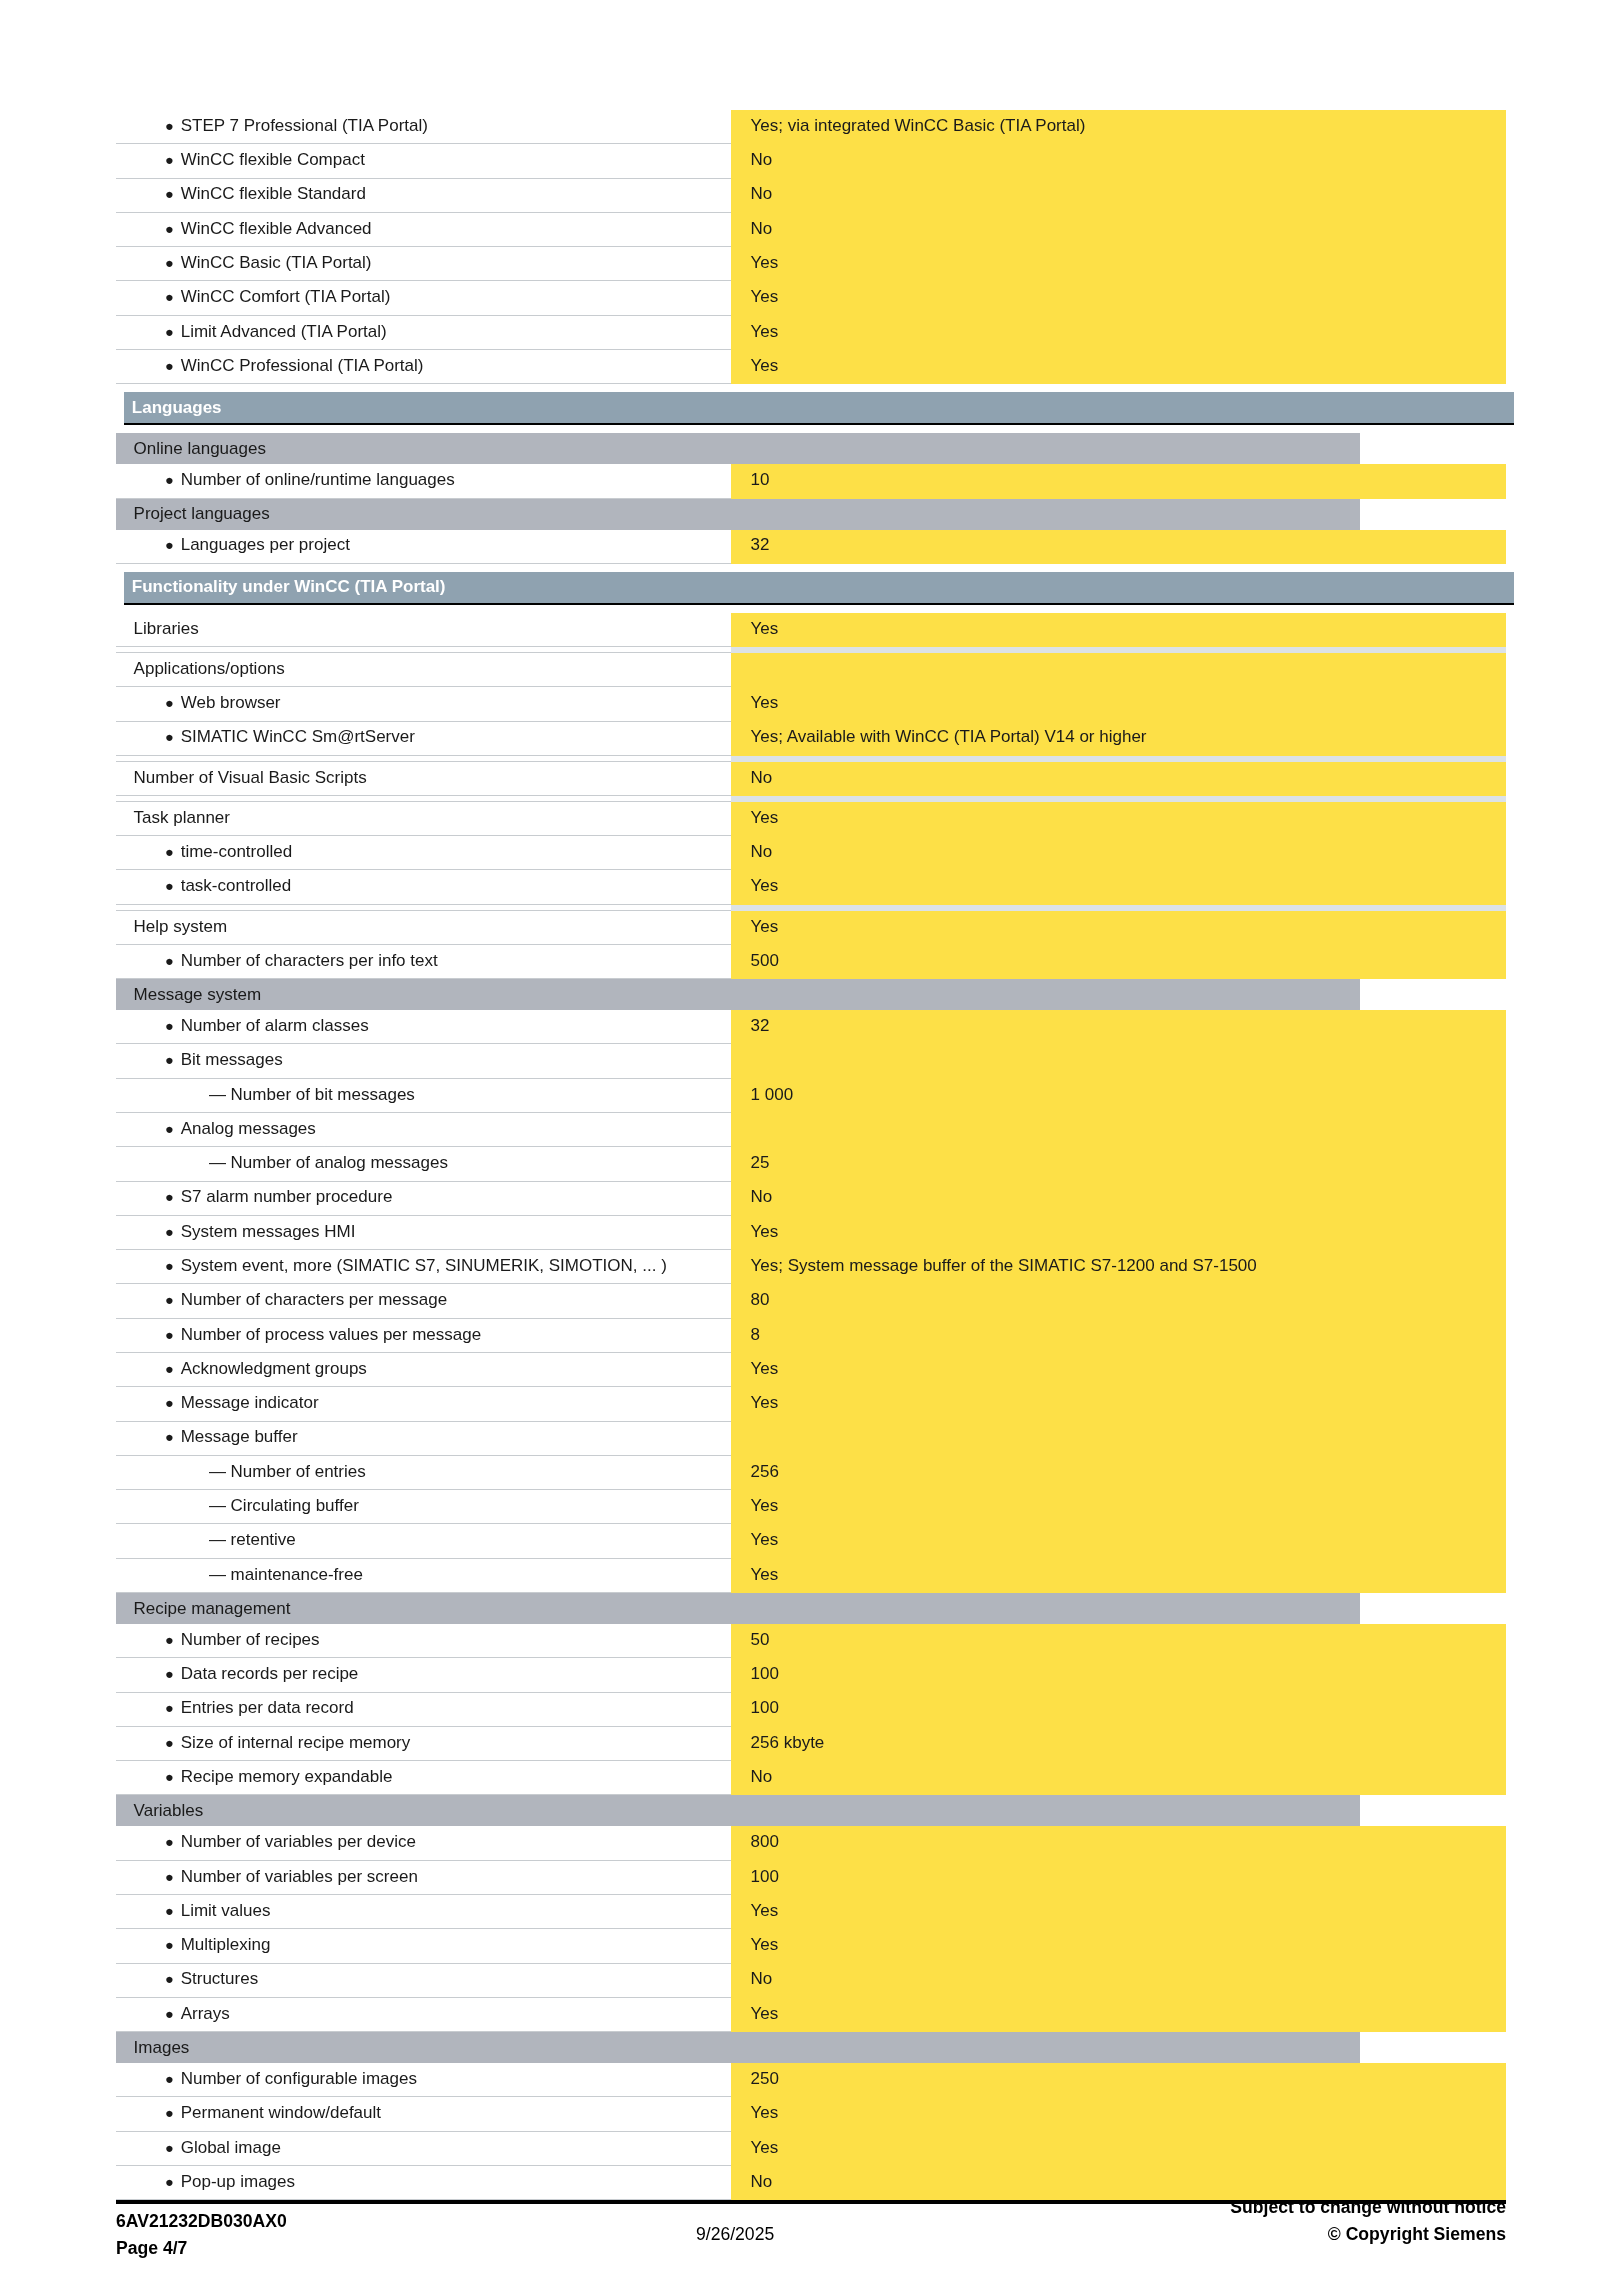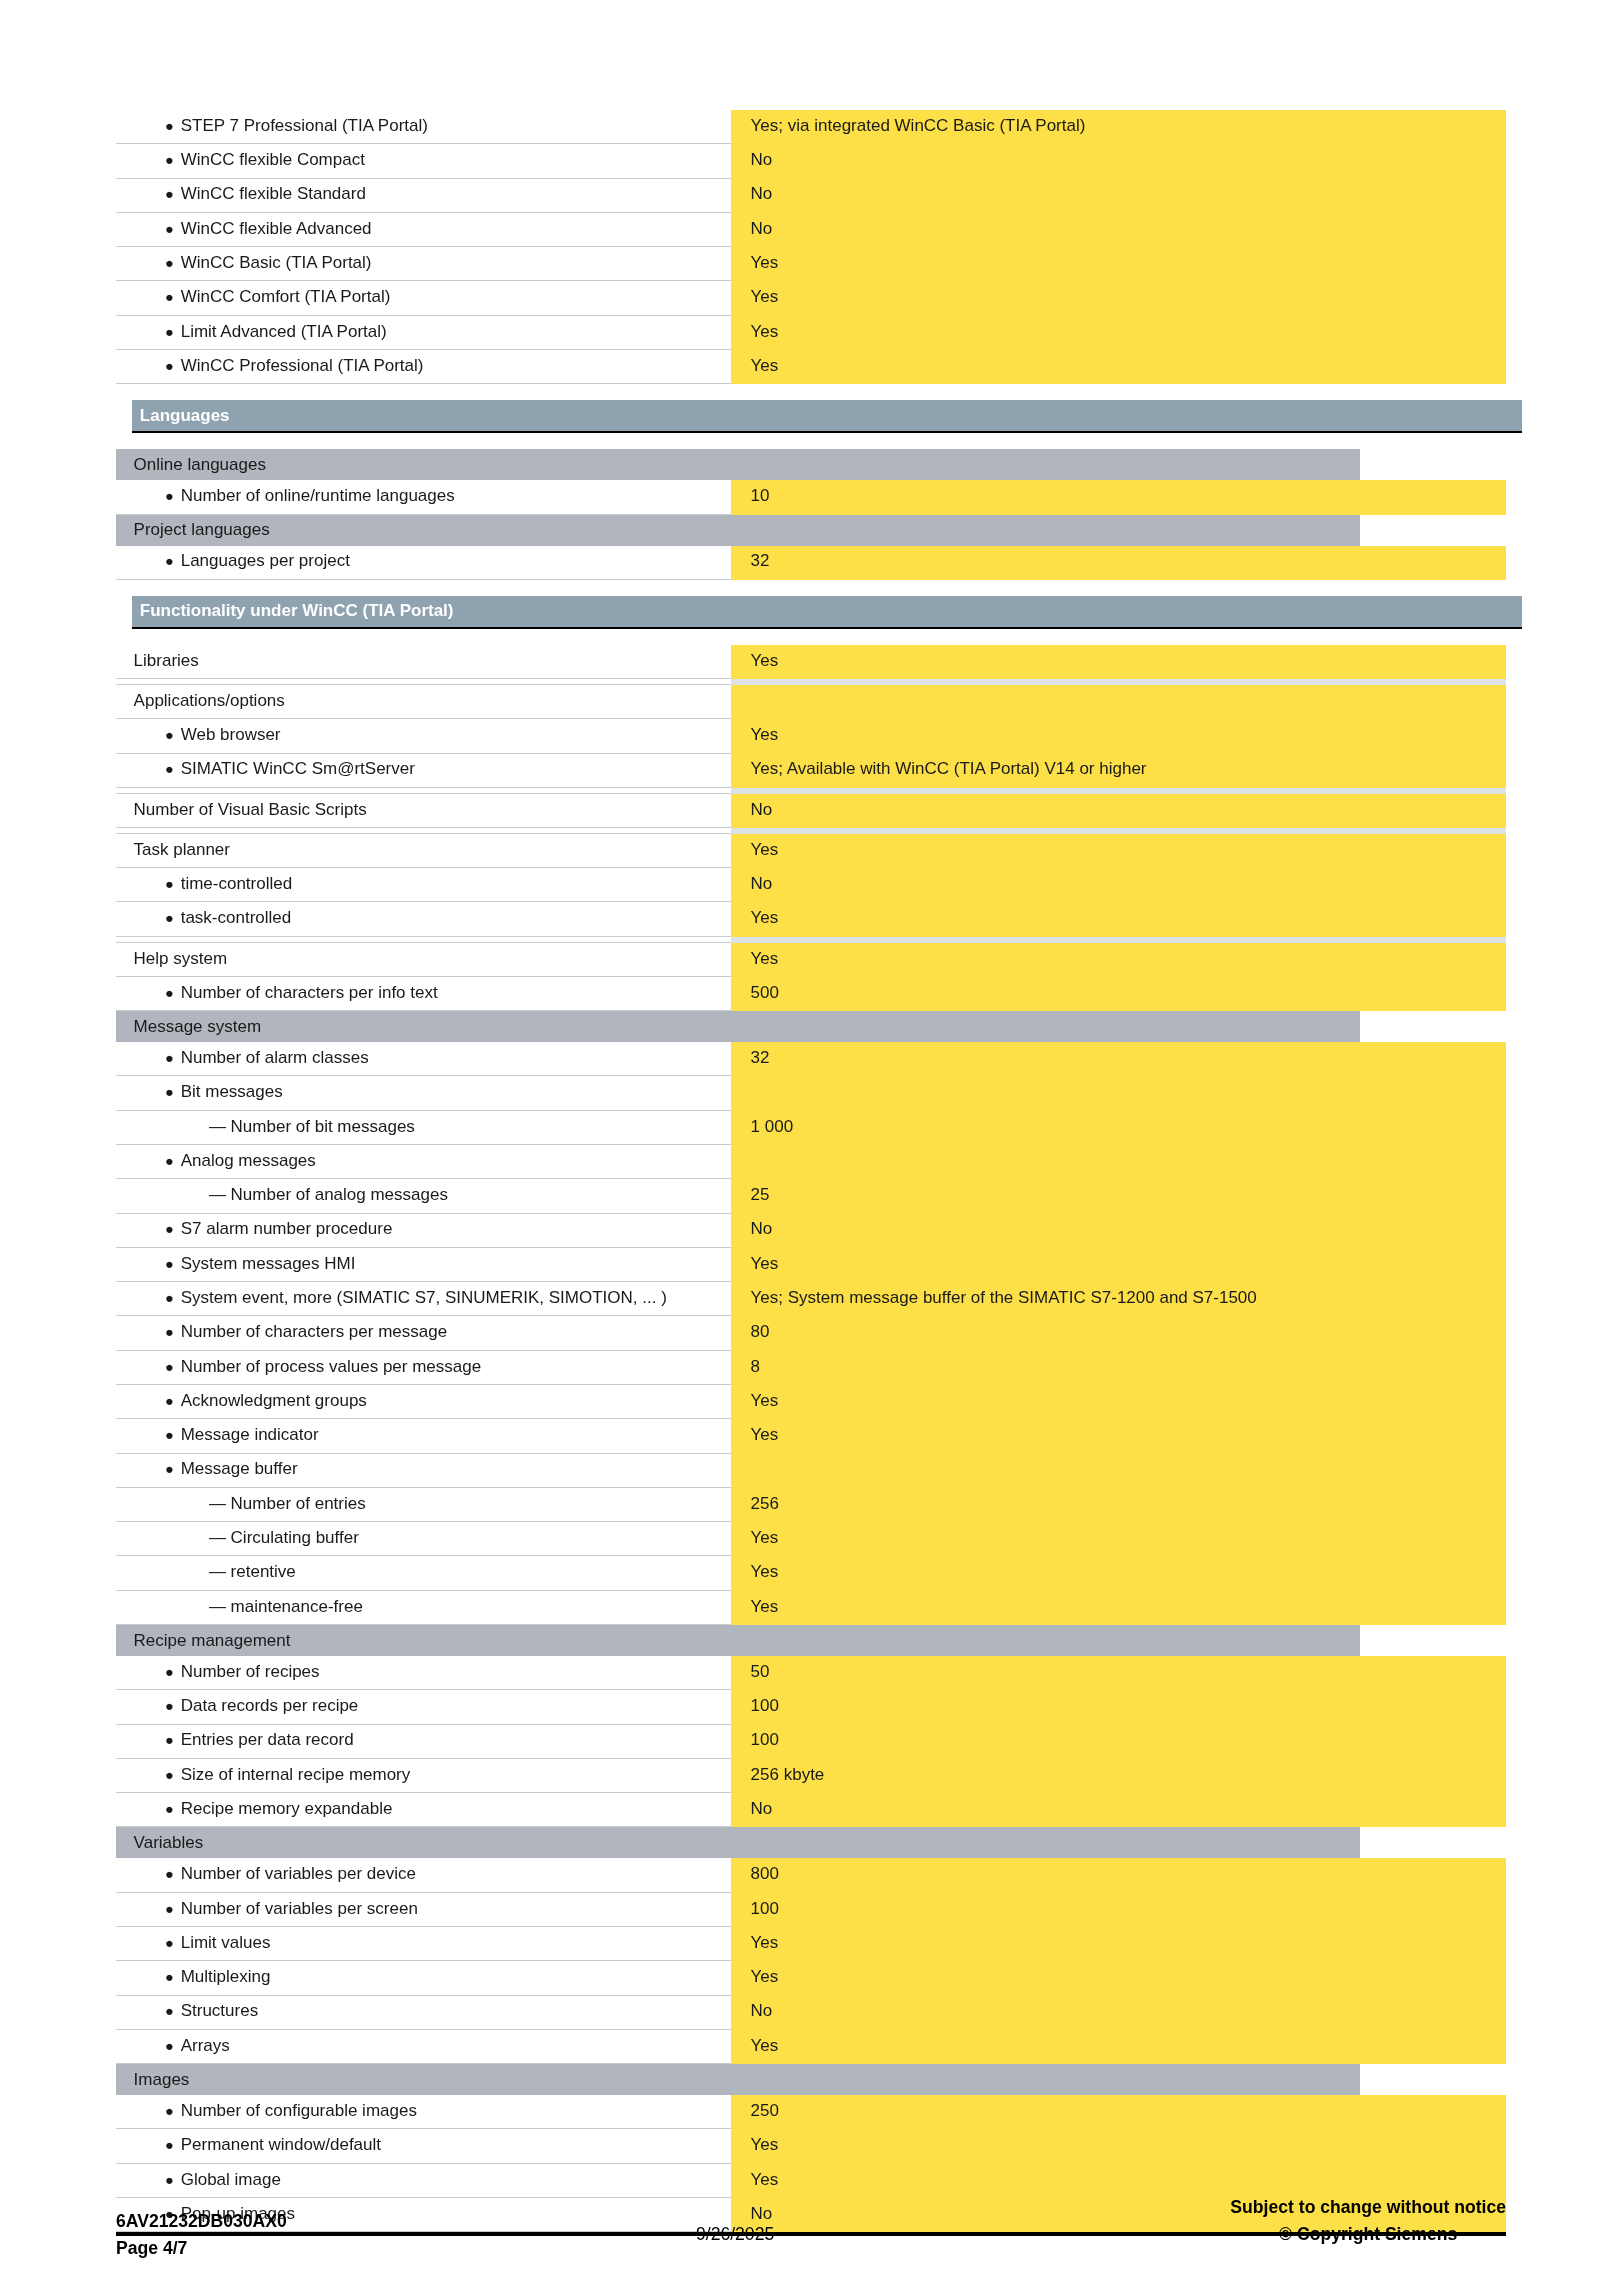--- a/index.html
+++ b/index.html
@@ -87,21 +87,21 @@
     font-size: 17px;
     line-height: 24.5px;
   }
   .txt { display: inline-block; }
 
   
   .section-main {
     position: relative;
     height: 31px;
     background: #8fa2b0;
-    margin: 16px;
+    margin: 8px;
     border-bottom: 2.9px solid #000000;
     width: 1390px;
     box-sizing: content-box;
   }
   .section-main .section-main-text {
     position: absolute;
     left: 7.8px;
     top: 50%;
     transform: translateY(-50%);
     color: #ffffff;
@@ -162,21 +162,21 @@
     display: flex;
     justify-content: space-between;
     align-items: flex-start;
     font-size: 17.6px;
     line-height: 26.5px;
     font-weight: bold;
     color: #000000;
   }
   .footer-left { text-align: left; margin-top: 14px; }
   .footer-center { text-align: center; font-weight: normal; padding-top: 26.5px; }
-  .footer-right { text-align: center; margin-left: 47px; }
+  .footer-right { text-align: right; margin-left: 47px; }
   .footer-line { display: block; white-space: nowrap; }
 </style>
 </head>
 <body>
 
 <div class="page">
 
   <div class="spec-table" id="spec-table">
       <div class="row lvl1">
         <div class="cell-label">

